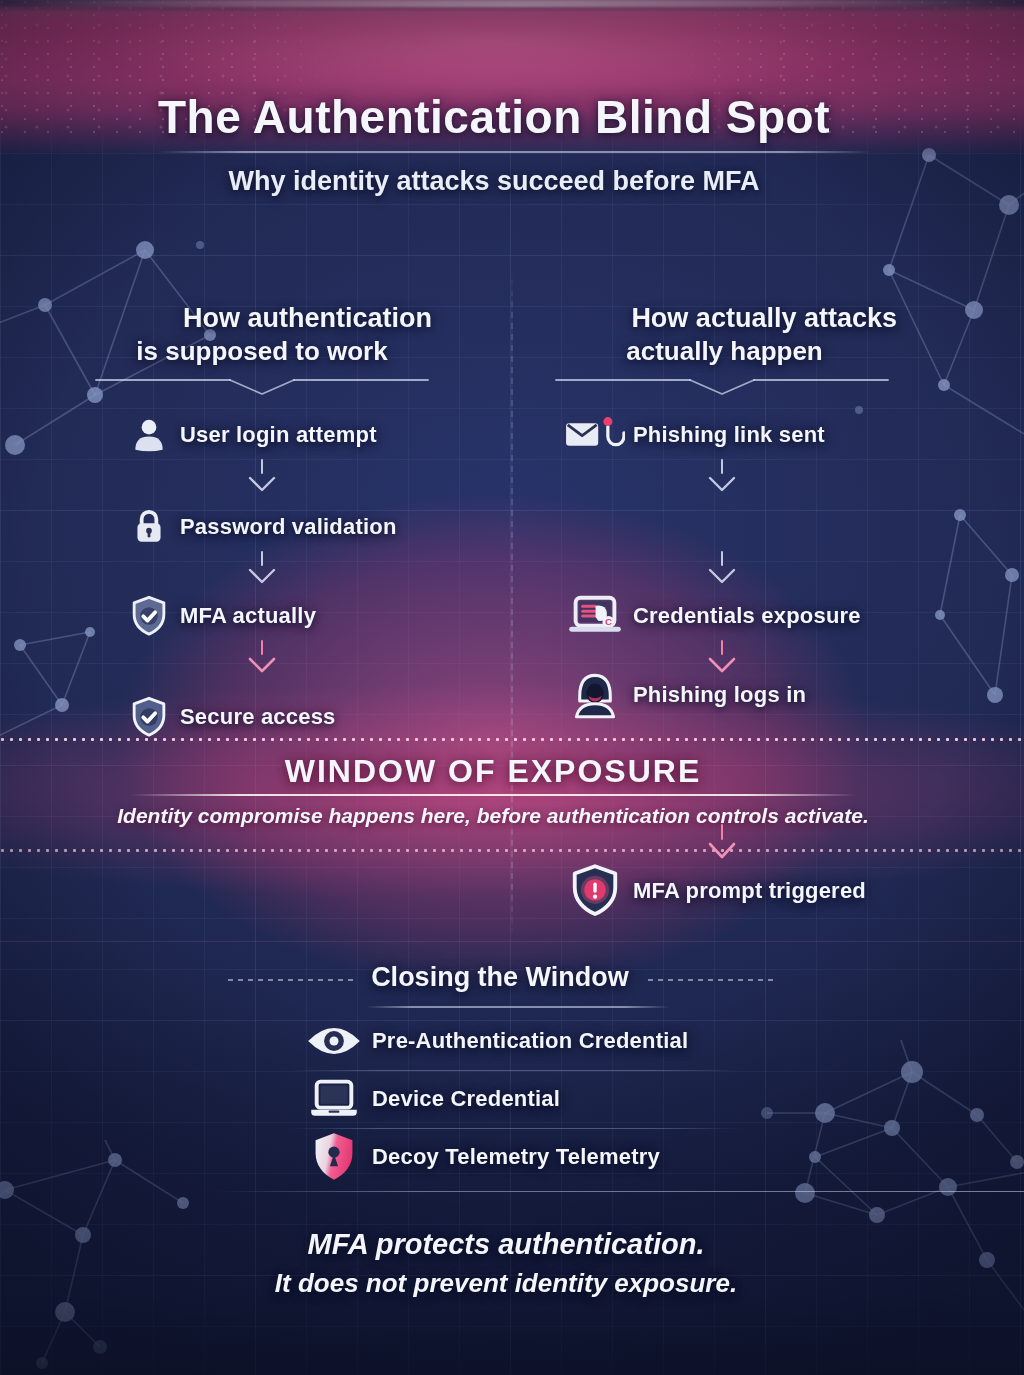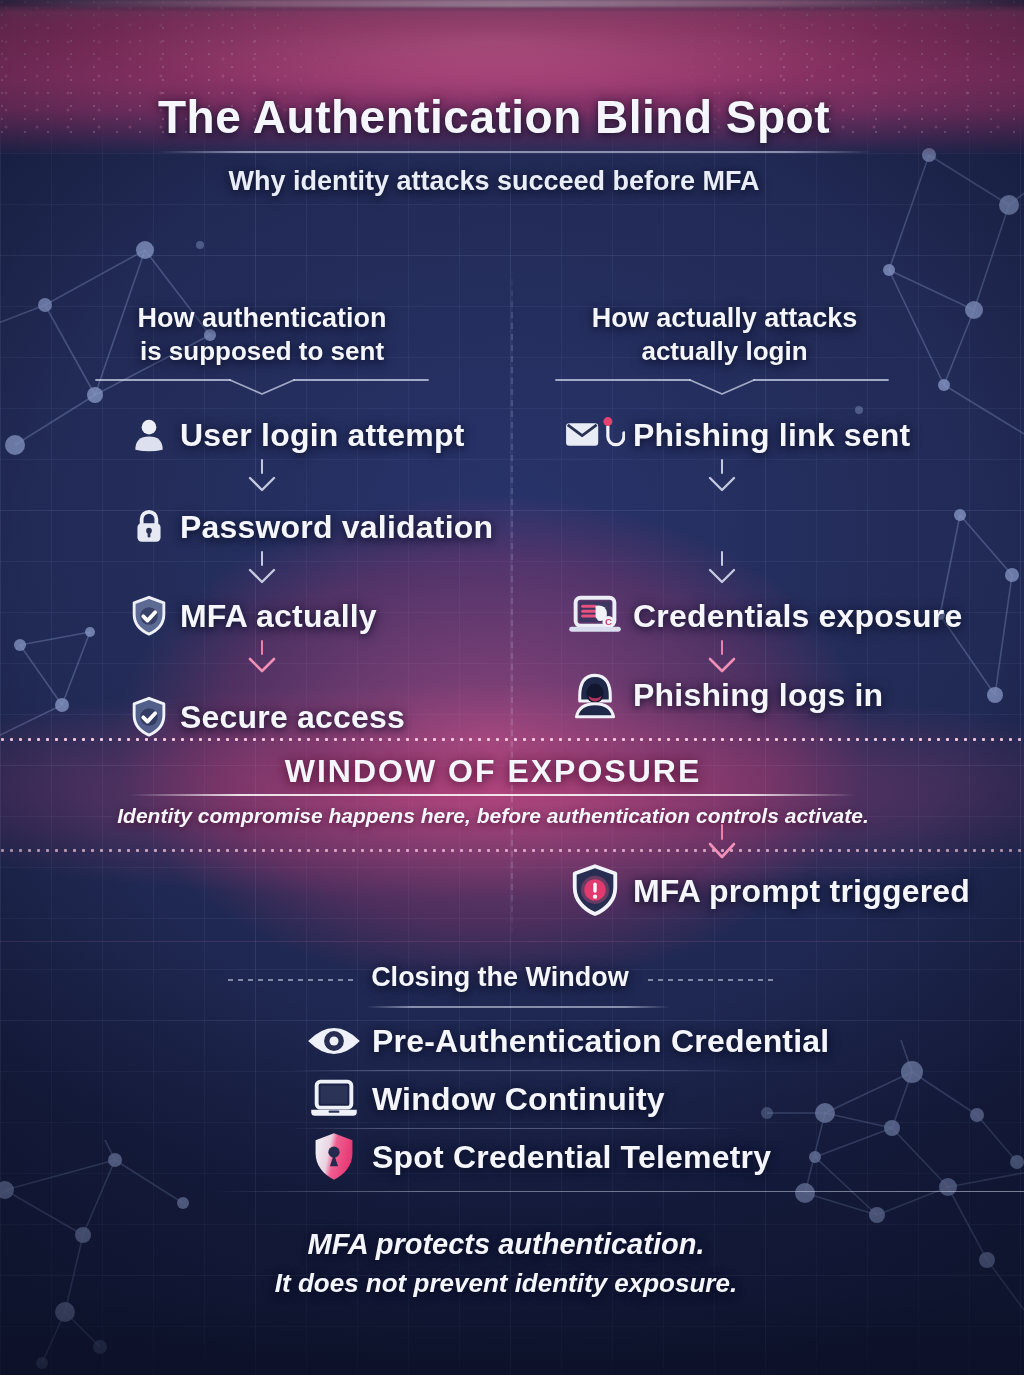--- a/index.html
+++ b/index.html
@@ -75,27 +75,27 @@
     -webkit-mask-image:linear-gradient(90deg,#000 0 24%, transparent 32% 66%, #000 76% 100%);
     mask-image:linear-gradient(90deg,#000 0 24%, transparent 32% 66%, #000 76% 100%);
   }
   .ts{text-shadow:0 2px 6px rgba(10,14,35,.65), 0 1px 14px rgba(10,14,35,.45);}
   .center{left:0;width:1024px;text-align:center;}
   .page-title{top:90px;font-size:46px;font-weight:800;letter-spacing:.5px;transform:translateX(-18px);}
   .title-rule{left:158px;top:151px;width:714px;height:2px;
     background:linear-gradient(90deg, rgba(220,228,248,0), rgba(220,228,248,0.55) 12%, rgba(220,228,248,0.55) 88%, rgba(220,228,248,0));}
   .page-subtitle{top:166px;font-size:27px;font-weight:600;color:#e9edf8;transform:translateX(-18px);}
   .col-head{top:302px;text-align:center;line-height:33px;}
-  .col-head .l1{font-size:27px;font-weight:800;}
+  .col-head .l1{font-size:27px;font-weight:800;text-align:right;}
   .col-head .l2{font-size:26px;font-weight:600;}
   .col-head.right .l2{font-weight:700;}
   .head-chevron svg{display:block;}
   .step{display:flex;align-items:center;height:56px;}
   .step .ibox{display:flex;align-items:center;justify-content:center;flex:0 0 auto;}
-  .step .lbl{font-size:32px;font-weight:600;letter-spacing:.2px;}
+  .step .lbl{font-size:22px;font-weight:600;letter-spacing:.2px;}
   .flow-arrow svg{display:block;}
   .flow-arrow .shaft, .flow-arrow .head{fill:none;stroke-linecap:round;stroke-linejoin:round;}
   .flow-arrow.light .shaft{stroke:rgba(222,228,246,0.85);stroke-width:2;}
   .flow-arrow.light .head{stroke:rgba(222,228,246,0.85);stroke-width:2.4;}
   .flow-arrow.pink .shaft{stroke:rgba(248,132,175,0.95);stroke-width:2;}
   .flow-arrow.pink .head{stroke:rgba(250,150,188,0.95);stroke-width:2.6;}
   .divider-v{
     left:511px;top:268px;width:2px;height:672px;opacity:.8;
     background:repeating-linear-gradient(180deg, rgba(205,215,245,0.26) 0 6px, rgba(205,215,245,0.06) 6px 11px);
     -webkit-mask-image:linear-gradient(180deg,transparent,#000 8%, #000 92%, transparent);
@@ -234,21 +234,21 @@
   <div class="abs vignette noint"></div>
 
   <div class="abs center page-title ts">The Authentication Blind Spot</div>
   <div class="abs title-rule noint"></div>
   <div class="abs center page-subtitle ts">Why identity attacks succeed before MFA</div>
 
   <div class="abs divider-v noint"></div>
 
   <div class="abs col-head ts" style="left:92px;width:340px">
     <div class="l1">How authentication</div>
-    <div class="l2">is supposed to sent</div>
+    <div class="l2">is supposed to work</div>
   </div>
   <div class="abs head-chevron noint" style="left:92px;top:374px">
     <svg width="340" height="24" viewBox="0 0 340 24">
       <g fill="none" stroke="rgba(216,222,242,0.7)" stroke-width="1.8" stroke-linecap="round" stroke-linejoin="round">
         <line x1="4" y1="6" x2="138" y2="6"></line>
           <polyline points="138,6 170,20 202,6"></polyline>
           <line x1="202" y1="6" x2="336" y2="6"></line>
       </g>
     </svg>
   </div>
@@ -310,21 +310,21 @@
           <path d="M20 3 L33.5 8 v10.5 c0 9 -6.5 15 -13.5 18 C13 33.5 6.5 27.5 6.5 18.5 V8 Z" fill="#535f8b" stroke="#f1f3fa" stroke-width="2.6" stroke-linejoin="round"></path>
           <circle cx="20" cy="20" r="8" fill="#333c63"></circle>
           <path d="M14.8 20.3 l3.8 3.9 l7 -7.6" stroke="#fff" stroke-width="3.4" fill="none" stroke-linecap="round" stroke-linejoin="round"></path>
         </svg>
     </span>
     <span class="lbl ts">Secure access</span>
   </div>
 
   <div class="abs col-head right ts" style="left:552px;width:345px">
     <div class="l1">How actually attacks</div>
-    <div class="l2">actually login</div>
+    <div class="l2">actually happen</div>
   </div>
   <div class="abs head-chevron noint" style="left:552px;top:374px">
     <svg width="340" height="24" viewBox="0 0 340 24">
       <g fill="none" stroke="rgba(216,222,242,0.7)" stroke-width="1.8" stroke-linecap="round" stroke-linejoin="round">
         <line x1="4" y1="6" x2="138" y2="6"></line>
           <polyline points="138,6 170,20 202,6"></polyline>
           <line x1="202" y1="6" x2="336" y2="6"></line>
       </g>
     </svg>
   </div>
@@ -435,40 +435,40 @@
 
   <div class="abs step" style="left:296px;top:1071px">
     <span class="ibox" style="width:76px">
       <svg width="52" height="42" viewBox="0 0 48 38">
           <rect x="8" y="3" width="32" height="24" rx="3.5" fill="none" stroke="#eff1f8" stroke-width="3.6"></rect>
           <rect x="11.5" y="6.5" width="25" height="17" fill="#2b3356"></rect>
           <path d="M3 29 h42 v2.2 q0 3.3 -3.5 3.3 h-35 q-3.5 0 -3.5 -3.3 z" fill="#eff1f8"></path>
           <rect x="19" y="29.6" width="10" height="2.2" rx="1.1" fill="#2b3356"></rect>
         </svg>
     </span>
-    <span class="lbl ts">Window Continuity</span>
+    <span class="lbl ts">Device Credential</span>
   </div>
   <div class="abs sep noint" style="left:290px;top:1128px;width:450px"></div>
 
   <div class="abs step" style="left:296px;top:1129px">
     <span class="ibox" style="width:76px">
       <svg width="46" height="52" viewBox="0 0 42 48">
           <defs>
             <linearGradient id="dsg" x1="0" y1="0" x2="1" y2="0.25">
               <stop offset="0" stop-color="#f3f4f9"></stop>
               <stop offset="0.42" stop-color="#e9d3e1"></stop>
               <stop offset="0.58" stop-color="#ef5f92"></stop>
               <stop offset="1" stop-color="#e73a74"></stop>
             </linearGradient>
           </defs>
           <path d="M21 2 L38 8.5 v12 c0 11 -7 19.5 -17 24.5 C11 40 4 31.5 4 20.5 v-12 Z" fill="url(#dsg)"></path>
           <circle cx="21" cy="19.5" r="5.2" fill="#232a4e"></circle>
           <path d="M21 21.5 l-3.8 11 h7.6 z" fill="#232a4e"></path>
         </svg>
     </span>
-    <span class="lbl ts">Spot Credential Telemetry</span>
+    <span class="lbl ts">Decoy Telemetry Telemetry</span>
   </div>
   <div class="abs sep strong noint" style="left:215px;top:1191px;width:809px"></div>
 
   <div class="abs center footer-1 ts">MFA protects authentication.</div>
   <div class="abs center footer-2 ts">It does not prevent identity exposure.</div>
 
 </div>
 
 </body></html>

